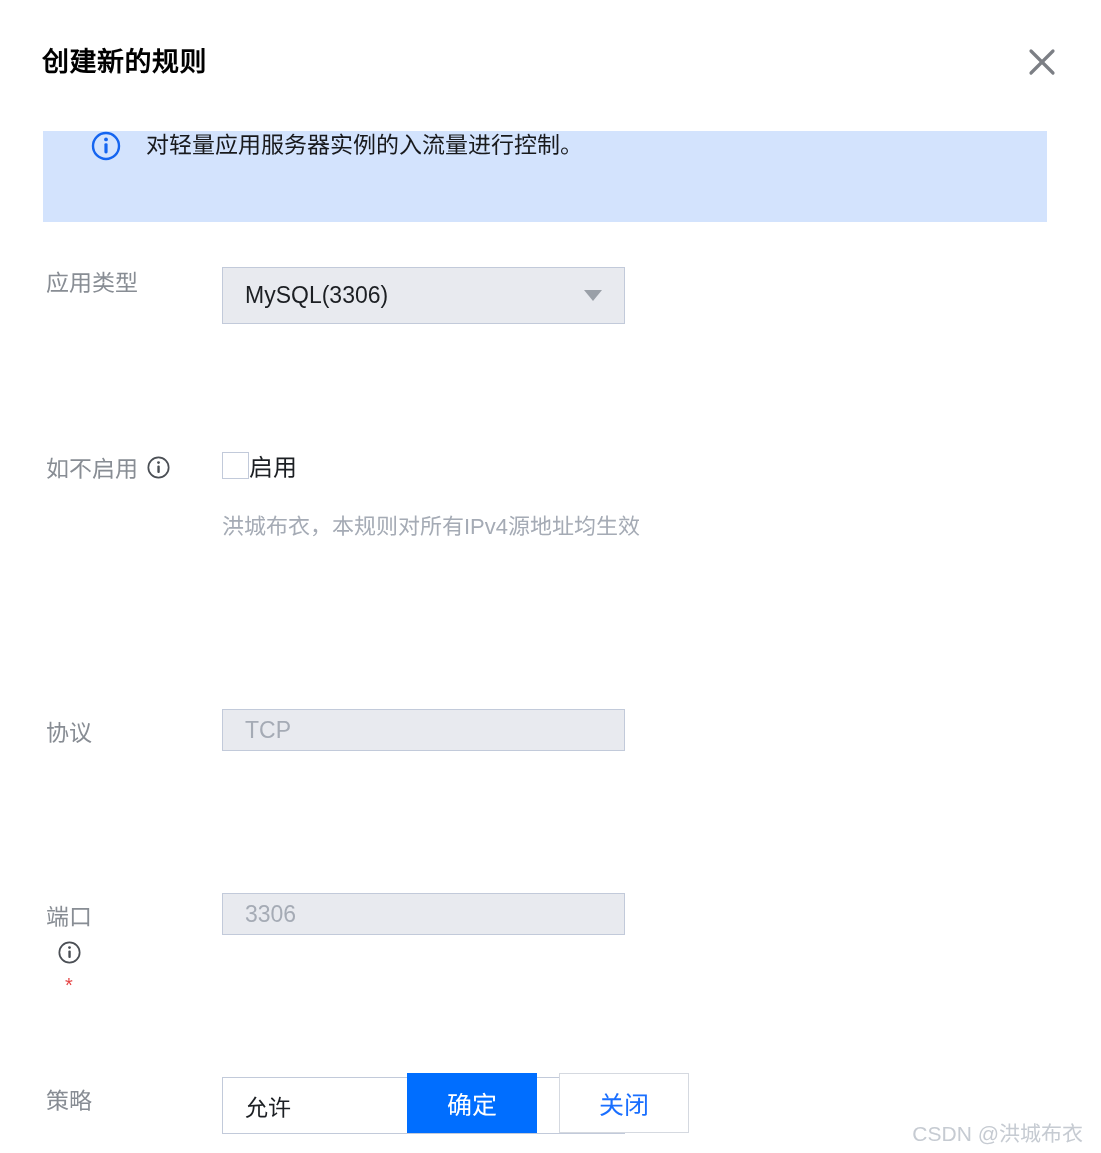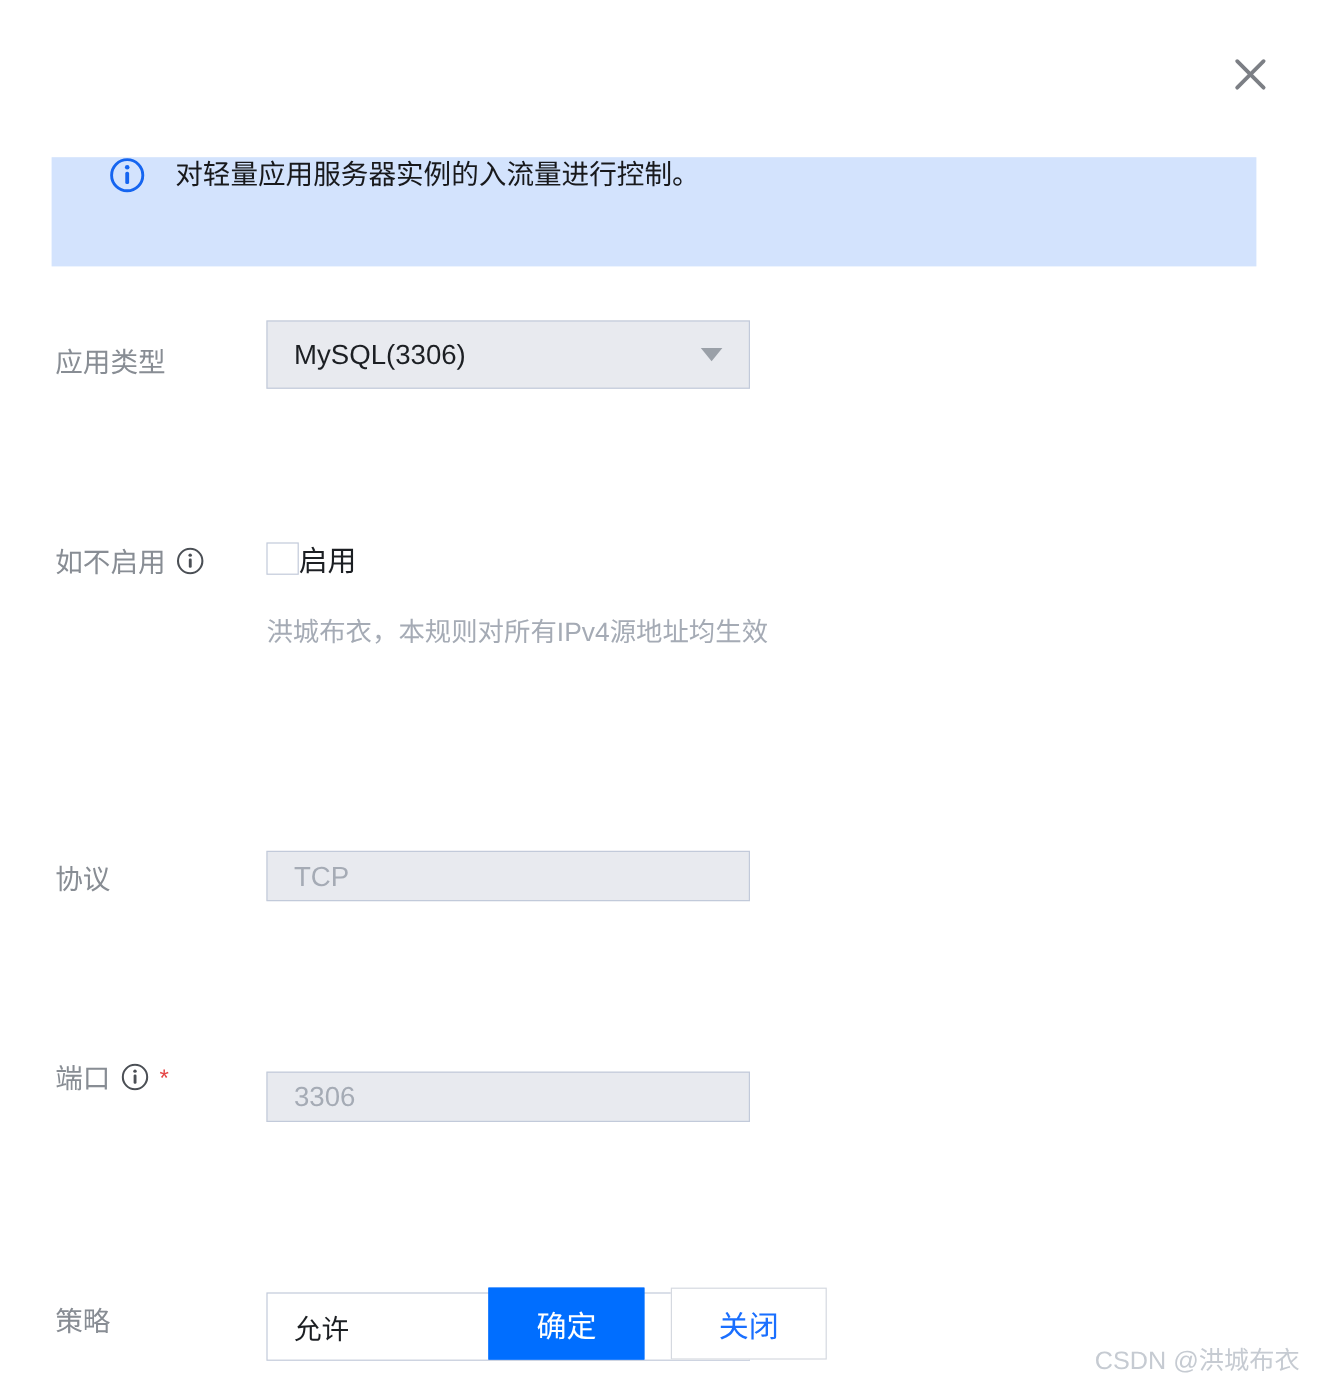--- a/index.html
+++ b/index.html
@@ -226,41 +226,42 @@
     color: #c6cbd2;
     white-space: nowrap;
   }
 </style>
 </head>
 <body>
 
 <div class="dialog">
 
   <div class="dialog-header">
+    <div class="dialog-title">创建新的规则</div>
     <button class="close-btn">
       <svg width="34" height="34" viewBox="0 0 34 34" aria-hidden="true">
         <line x1="6" y1="6" x2="28" y2="28" stroke="#7c7f85" stroke-width="3.2" stroke-linecap="round"></line>
         <line x1="28" y1="6" x2="6" y2="28" stroke="#7c7f85" stroke-width="3.2" stroke-linecap="round"></line>
       </svg>
     </button>
   </div>
 
   <div class="info-banner">
     <svg class="banner-icon" viewBox="0 0 30 30" aria-hidden="true">
       <circle cx="15" cy="15" r="13" fill="none" stroke="#1565f0" stroke-width="2.4"></circle>
       <circle cx="15" cy="8.4" r="1.9" fill="#1565f0"></circle>
       <rect x="13.4" y="12.2" width="3.2" height="10.2" rx="1.4" fill="#1565f0"></rect>
     </svg>
     <div class="banner-text">对轻量应用服务器实例的入流量进行控制。</div>
   </div>
 
   <div class="form">
 
     <div class="field-row" style="height:86px;">
-      <div class="field-label" style="top:31px;">
+      <div class="field-label" style="top:12px;">
         <span>应用类型</span>
       </div>
       <div class="control" style="top:15px;">
         <div class="select-box muted">
           <span>MySQL(3306)</span>
           <span class="caret"></span>
         </div>
       </div>
     </div>
 
@@ -287,21 +288,21 @@
     <div class="field-row" style="height:92px;">
       <div class="field-label" style="top:240px;">
         <span>协议</span>
       </div>
       <div class="control" style="top:235px;">
         <input class="text-input" type="text" readonly="" placeholder="TCP" style="">
       </div>
     </div>
 
     <div class="field-row" style="height:92px;">
-      <div class="field-label" style="top:314px;">
+      <div class="field-label" style="top:332px;flex-direction:column;">
         <span>端口</span>
         <svg class="info-sm" viewBox="0 0 24 24" aria-hidden="true">
           <circle cx="12" cy="12" r="10.6" fill="none" stroke="#4b4f55" stroke-width="1.8"></circle>
           <circle cx="12" cy="6.9" r="1.5" fill="#4b4f55"></circle>
           <rect x="10.8" y="9.8" width="2.5" height="8" rx="1.1" fill="#4b4f55"></rect>
         </svg>
         <span class="req-star">*</span>
       </div>
       <div class="control" style="top:327px;">
         <input class="text-input" type="text" readonly="" placeholder="3306" style="">

